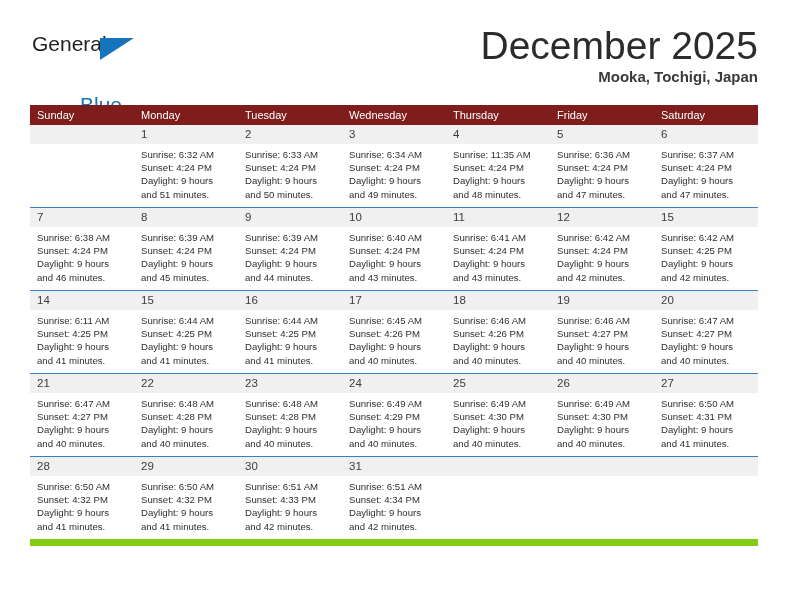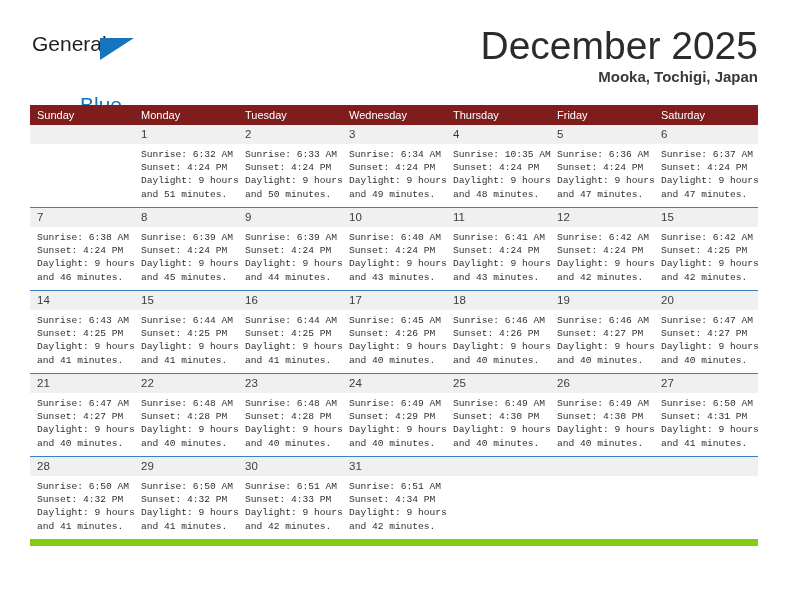--- a/index.html
+++ b/index.html
@@ -129,21 +129,20 @@
   }
   td.empty .daynum {
     background: #f0f0f0;
     color: transparent;
   }
   .info {
     padding: 4px 6px 0 7px;
     font-size: 9.6px;
     line-height: 13.2px;
     color: #2f2f2f;
-    font-family: Liberation Mono, monospace;
   }
   .info div {
     white-space: nowrap;
   }
   td.empty .info {
     visibility: hidden;
   }
 </style>
 </head>
 <body>
@@ -211,21 +210,21 @@
             <div class="info">
               <div>Sunrise: 6:34 AM</div>
               <div>Sunset: 4:24 PM</div>
               <div>Daylight: 9 hours</div>
               <div>and 49 minutes.</div>
             </div>
           </td>
           <td>
             <div class="daynum">4</div>
             <div class="info">
-              <div>Sunrise: 10:35 AM</div>
+              <div>Sunrise: 11:35 AM</div>
               <div>Sunset: 4:24 PM</div>
               <div>Daylight: 9 hours</div>
               <div>and 48 minutes.</div>
             </div>
           </td>
           <td>
             <div class="daynum">5</div>
             <div class="info">
               <div>Sunrise: 6:36 AM</div>
               <div>Sunset: 4:24 PM</div>
@@ -305,21 +304,21 @@
               <div>Sunset: 4:25 PM</div>
               <div>Daylight: 9 hours</div>
               <div>and 42 minutes.</div>
             </div>
           </td>
         </tr>
         <tr class="week">
           <td>
             <div class="daynum">14</div>
             <div class="info">
-              <div>Sunrise: 6:43 AM</div>
+              <div>Sunrise: 6:11 AM</div>
               <div>Sunset: 4:25 PM</div>
               <div>Daylight: 9 hours</div>
               <div>and 41 minutes.</div>
             </div>
           </td>
           <td>
             <div class="daynum">15</div>
             <div class="info">
               <div>Sunrise: 6:44 AM</div>
               <div>Sunset: 4:25 PM</div>

